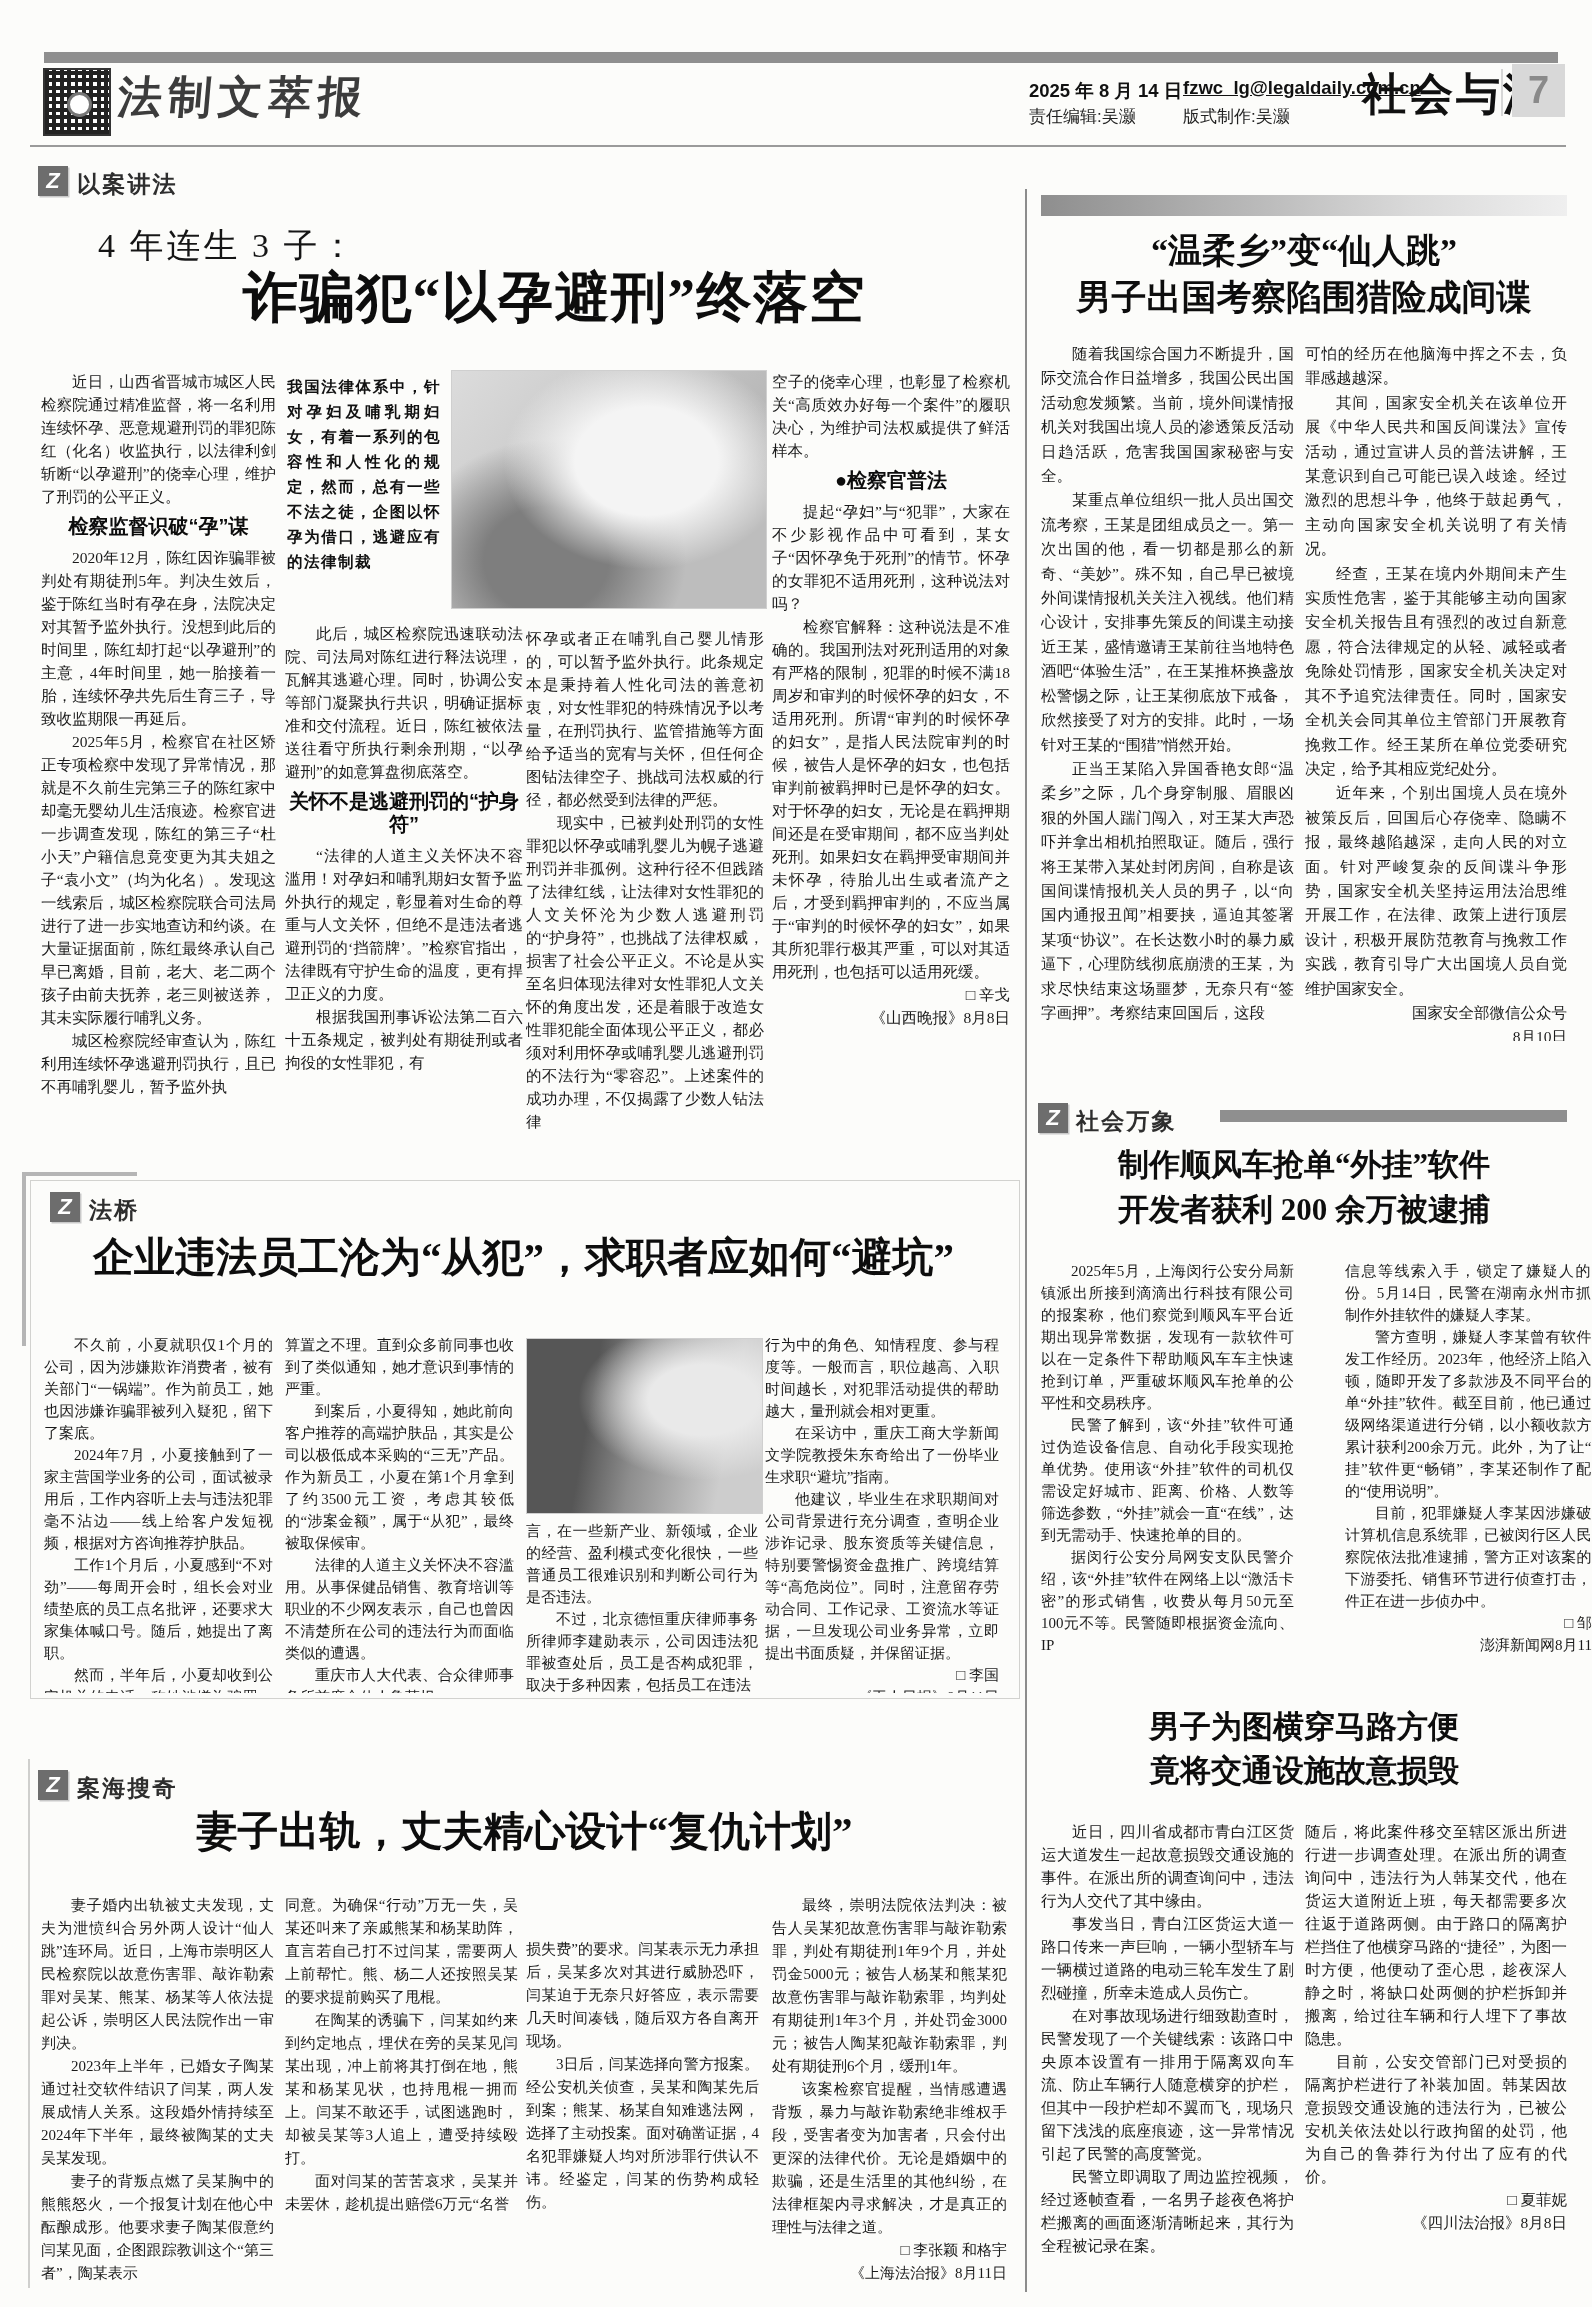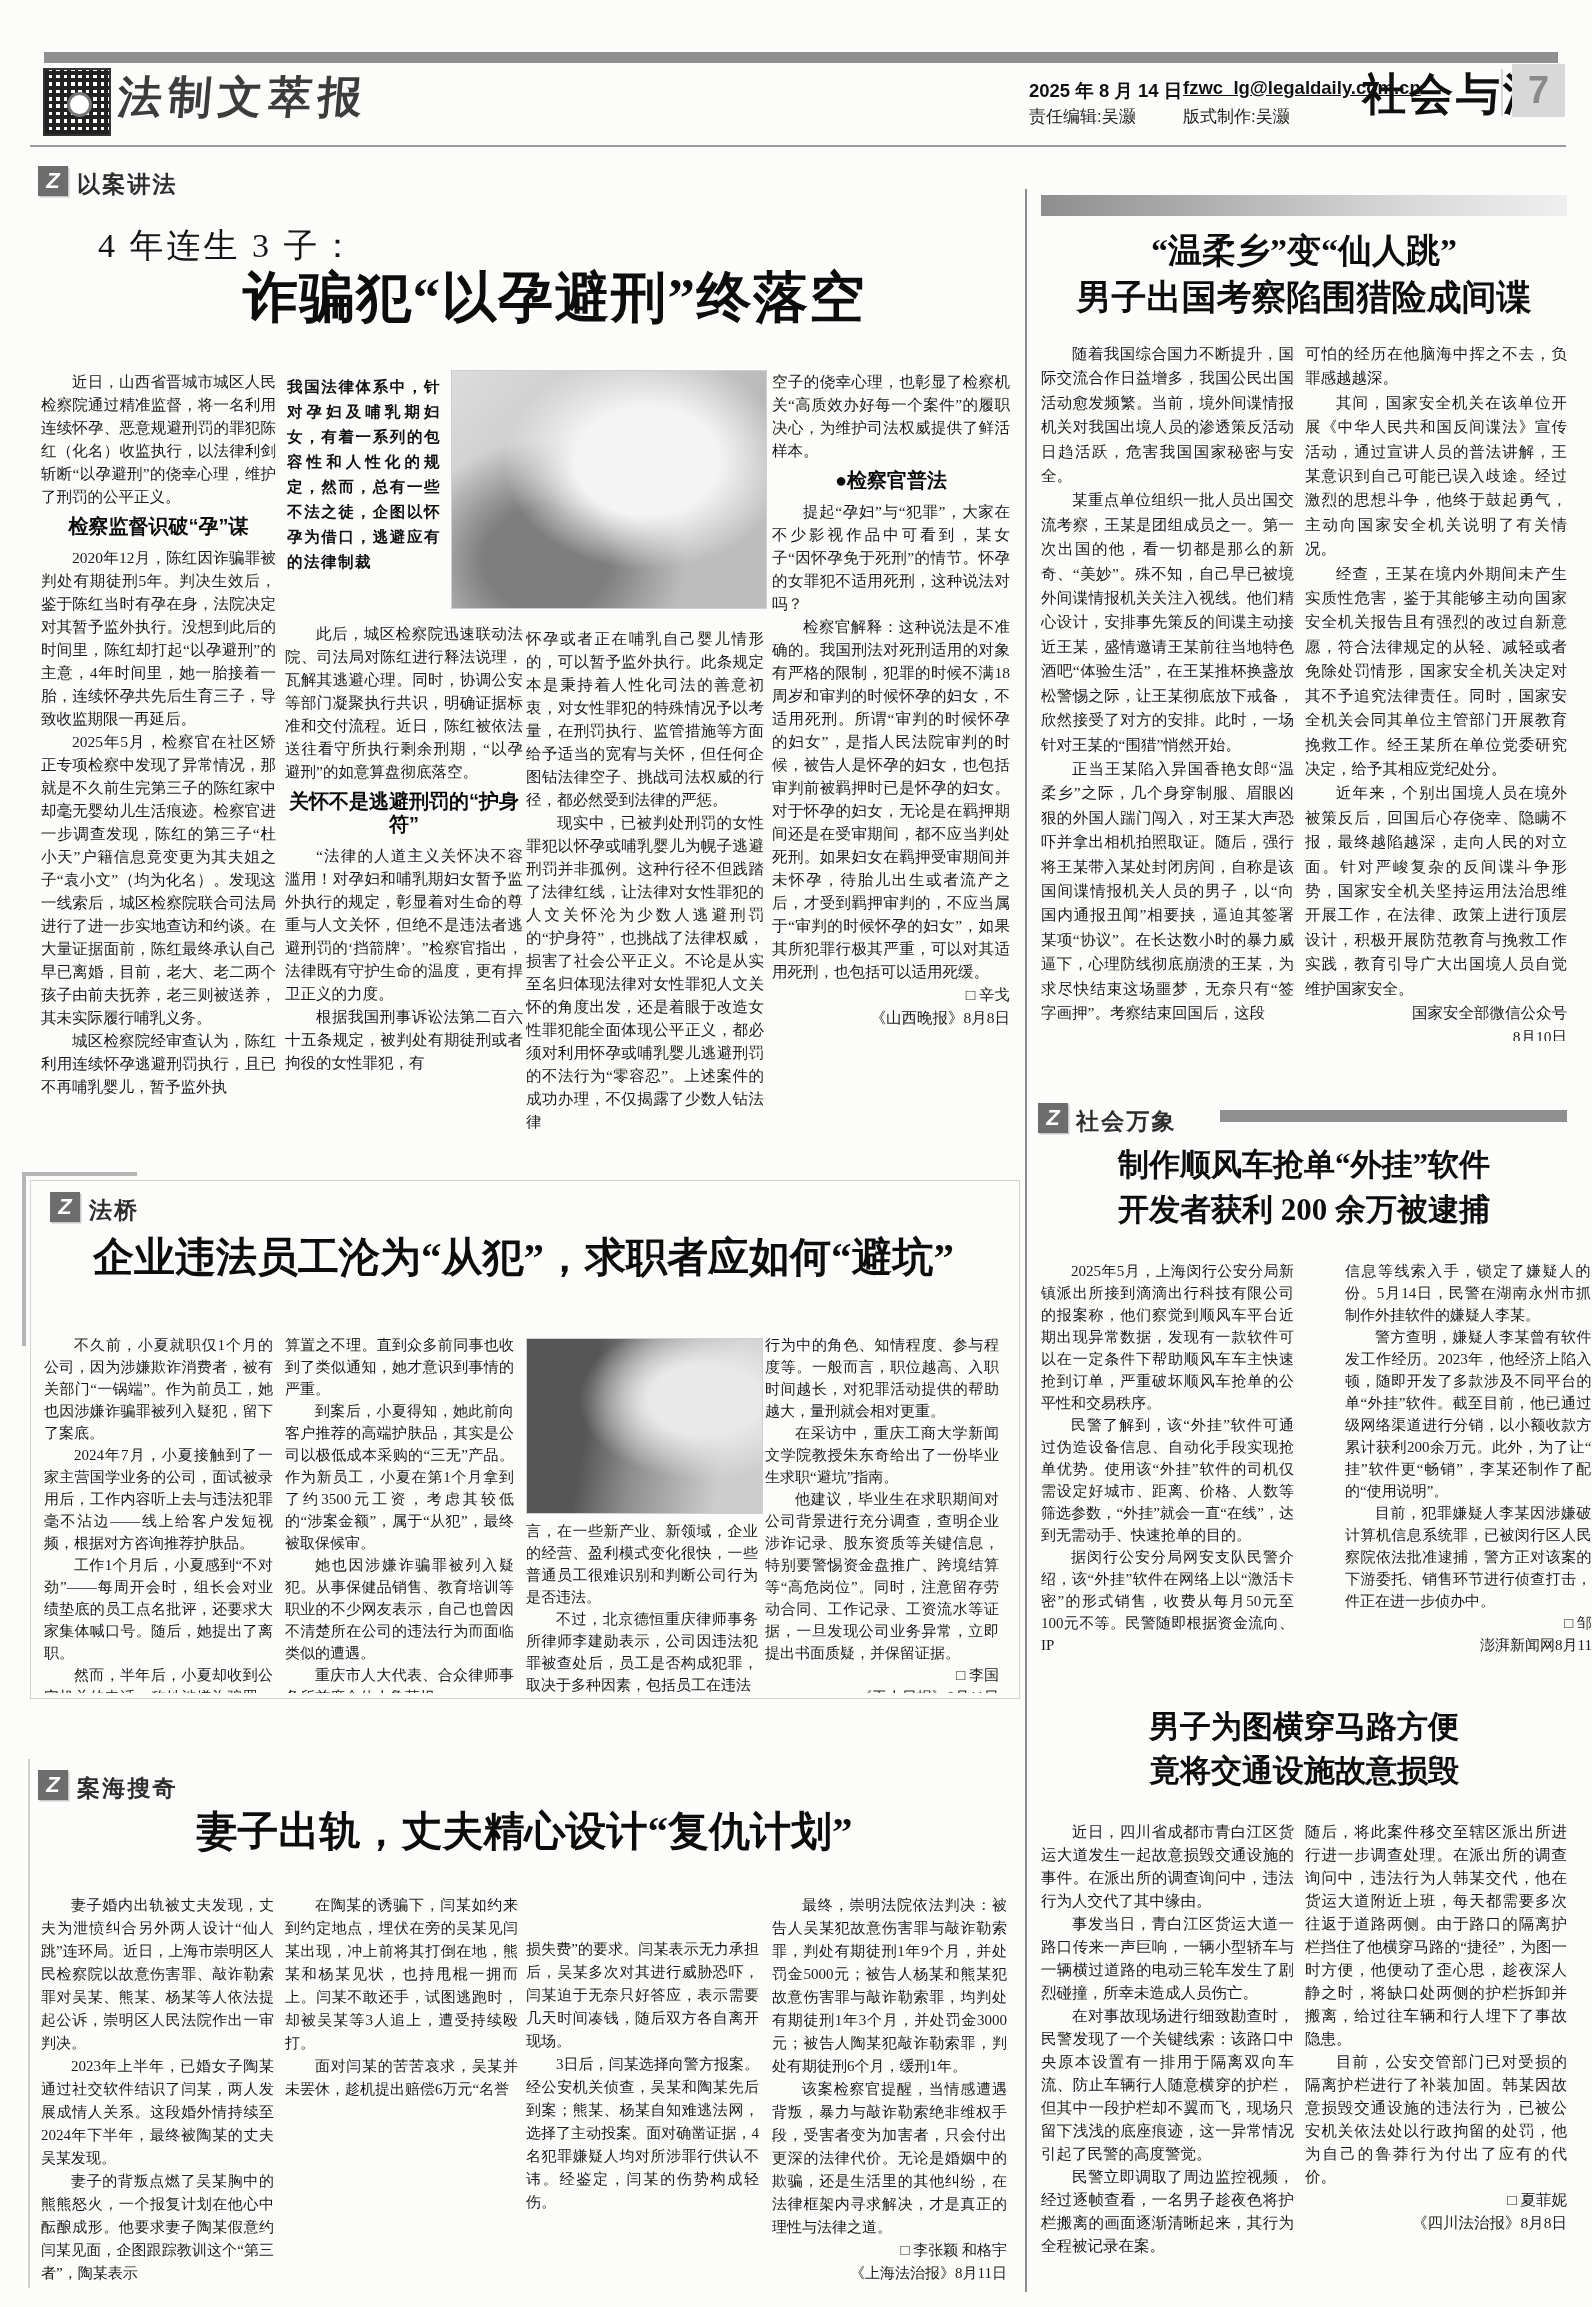--- a/index.html
+++ b/index.html
@@ -191,21 +191,21 @@
 
   <div class="abs col c20s" style="left:44px;top:1334px;width:229px;height:359px;">
       <p>不久前，小夏就职仅1个月的公司，因为涉嫌欺诈消费者，被有关部门“一锅端”。作为前员工，她也因涉嫌诈骗罪被列入疑犯，留下了案底。</p>
       <p>2024年7月，小夏接触到了一家主营国学业务的公司，面试被录用后，工作内容听上去与违法犯罪毫不沾边——线上给客户发短视频，根据对方咨询推荐护肤品。</p>
       <p>工作1个月后，小夏感到“不对劲”——每周开会时，组长会对业绩垫底的员工点名批评，还要求大家集体喊口号。随后，她提出了离职。</p>
       <p>然而，半年后，小夏却收到公安机关的电话，称她涉嫌诈骗罪，需要立刻到案自首。开始小夏还以为是骗子，本打</p>
     </div>
   <div class="abs col c20s" style="left:285px;top:1334px;width:229px;height:359px;">
       <p class="cont">算置之不理。直到众多前同事也收到了类似通知，她才意识到事情的严重。</p>
       <p>到案后，小夏得知，她此前向客户推荐的高端护肤品，其实是公司以极低成本采购的“三无”产品。作为新员工，小夏在第1个月拿到了约3500元工资，考虑其较低的“涉案金额”，属于“从犯”，最终被取保候审。</p>
-      <p>她也因涉嫌诈骗罪被列入疑犯。从事保健品销售、教育培训等职业的不少网友表示，自己也曾因不清楚所在公司的违法行为而面临类似的遭遇。</p>
+      <p>法律的人道主义关怀决不容滥用。从事保健品销售、教育培训等职业的不少网友表示，自己也曾因不清楚所在公司的违法行为而面临类似的遭遇。</p>
       <p>重庆市人大代表、合众律师事务所首席合伙人鲁菲坦</p>
     </div>
   <div class="abs col c20s" style="left:526px;top:1520px;width:232px;height:173px;">
       <p class="cont">言，在一些新产业、新领域，企业的经营、盈利模式变化很快，一些普通员工很难识别和判断公司行为是否违法。</p>
       <p>不过，北京德恒重庆律师事务所律师李建勋表示，公司因违法犯罪被查处后，员工是否构成犯罪，取决于多种因素，包括员工在违法</p>
     </div>
   <div class="abs col c20s" style="left:765px;top:1334px;width:234px;height:359px;">
       <p class="cont">行为中的角色、知情程度、参与程度等。一般而言，职位越高、入职时间越长，对犯罪活动提供的帮助越大，量刑就会相对更重。</p>
       <p>在采访中，重庆工商大学新闻文学院教授朱东奇给出了一份毕业生求职“避坑”指南。</p>
       <p>他建议，毕业生在求职期间对公司背景进行充分调查，查明企业涉诈记录、股东资质等关键信息，特别要警惕资金盘推广、跨境结算等“高危岗位”。同时，注意留存劳动合同、工作记录、工资流水等证据，一旦发现公司业务异常，立即提出书面质疑，并保留证据。</p>
@@ -219,20 +219,21 @@
   <div class="abs badge-label sans" style="left:77px;top:1773px;">案海搜奇</div>
 
   <div class="abs headline" style="left:44px;top:1808px;width:961px;font-size:41px;">妻子出轨，丈夫精心设计“复仇计划”</div>
 
   <div class="abs col c20b" style="left:41px;top:1894px;width:233px;height:395px;">
       <p>妻子婚内出轨被丈夫发现，丈夫为泄愤纠合另外两人设计“仙人跳”连环局。近日，上海市崇明区人民检察院以故意伤害罪、敲诈勒索罪对吴某、熊某、杨某等人依法提起公诉，崇明区人民法院作出一审判决。</p>
       <p>2023年上半年，已婚女子陶某通过社交软件结识了闫某，两人发展成情人关系。这段婚外情持续至2024年下半年，最终被陶某的丈夫吴某发现。</p>
       <p>妻子的背叛点燃了吴某胸中的熊熊怒火，一个报复计划在他心中酝酿成形。他要求妻子陶某假意约闫某见面，企图跟踪教训这个“第三者”，陶某表示</p>
     </div>
   <div class="abs col c20b" style="left:285px;top:1894px;width:233px;height:395px;">
+      <p class="cont">同意。为确保“行动”万无一失，吴某还叫来了亲戚熊某和杨某助阵，直言若自己打不过闫某，需要两人上前帮忙。熊、杨二人还按照吴某的要求提前购买了甩棍。</p>
       <p>在陶某的诱骗下，闫某如约来到约定地点，埋伏在旁的吴某见闫某出现，冲上前将其打倒在地，熊某和杨某见状，也持甩棍一拥而上。闫某不敢还手，试图逃跑时，却被吴某等3人追上，遭受持续殴打。</p>
       <p>面对闫某的苦苦哀求，吴某并未罢休，趁机提出赔偿6万元“名誉</p>
     </div>
   <div class="abs col c20b" style="left:526px;top:1894px;width:233px;height:395px;margin-top:44px;">
       <p class="cont">损失费”的要求。闫某表示无力承担后，吴某多次对其进行威胁恐吓，闫某迫于无奈只好答应，表示需要几天时间凑钱，随后双方各自离开现场。</p>
       <p>3日后，闫某选择向警方报案。经公安机关侦查，吴某和陶某先后到案；熊某、杨某自知难逃法网，选择了主动投案。面对确凿证据，4名犯罪嫌疑人均对所涉罪行供认不讳。经鉴定，闫某的伤势构成轻伤。</p>
     </div>
   <div class="abs col c20b" style="left:772px;top:1894px;width:235px;height:395px;">
       <p>最终，崇明法院依法判决：被告人吴某犯故意伤害罪与敲诈勒索罪，判处有期徒刑1年9个月，并处罚金5000元；被告人杨某和熊某犯故意伤害罪与敲诈勒索罪，均判处有期徒刑1年3个月，并处罚金3000元；被告人陶某犯敲诈勒索罪，判处有期徒刑6个月，缓刑1年。</p>
       <p>该案检察官提醒，当情感遭遇背叛，暴力与敲诈勒索绝非维权手段，受害者变为加害者，只会付出更深的法律代价。无论是婚姻中的欺骗，还是生活里的其他纠纷，在法律框架内寻求解决，才是真正的理性与法律之道。</p>

